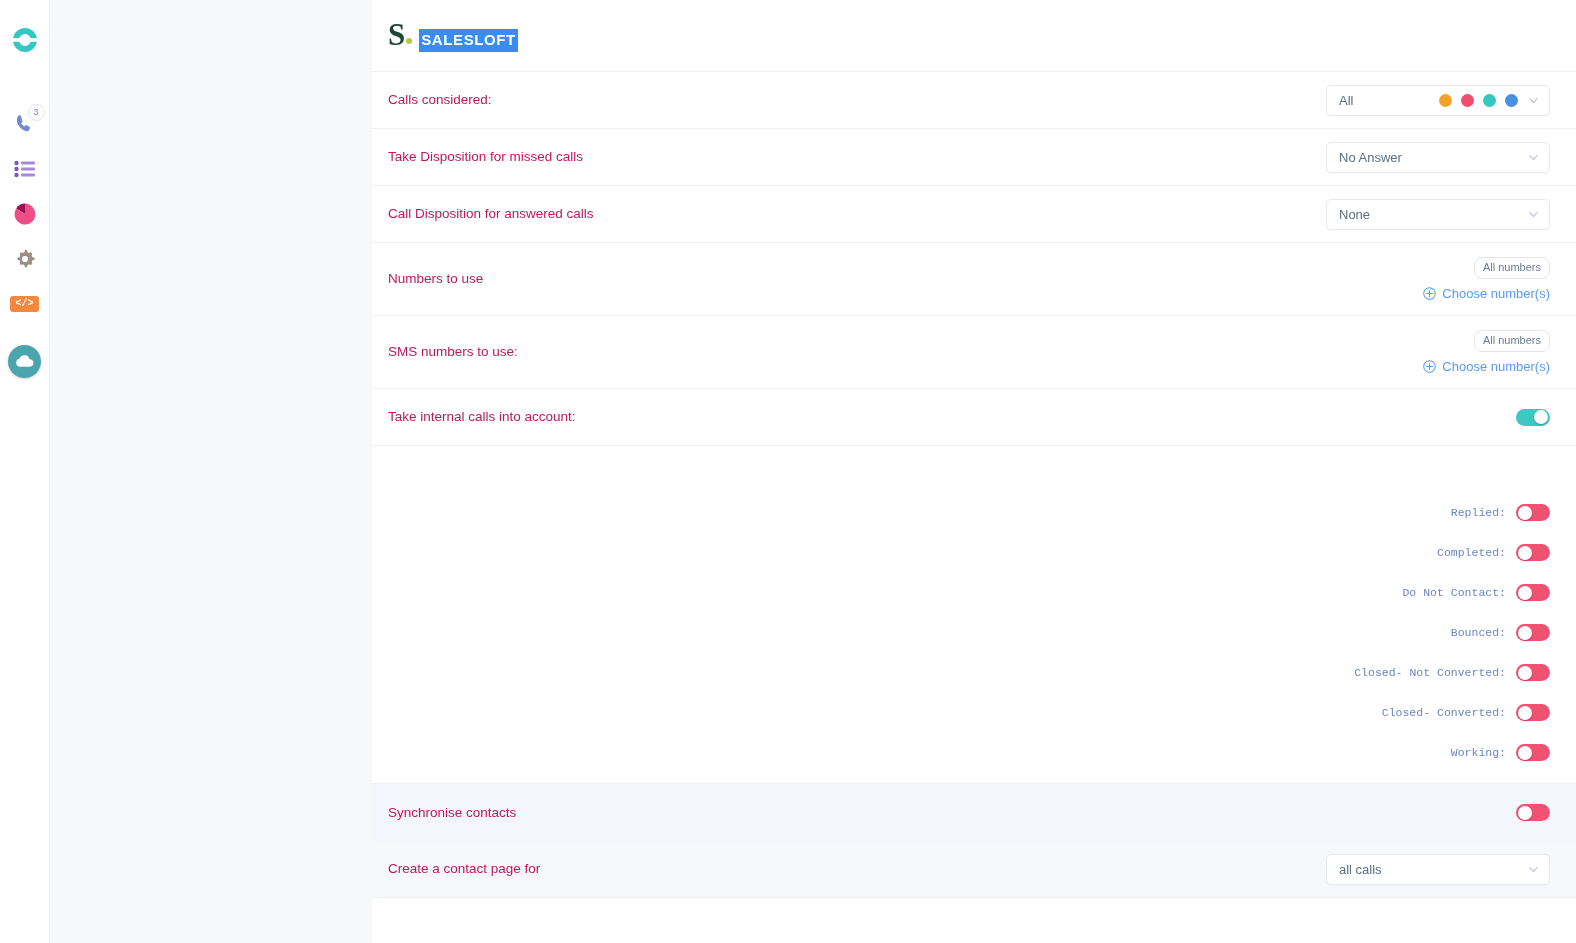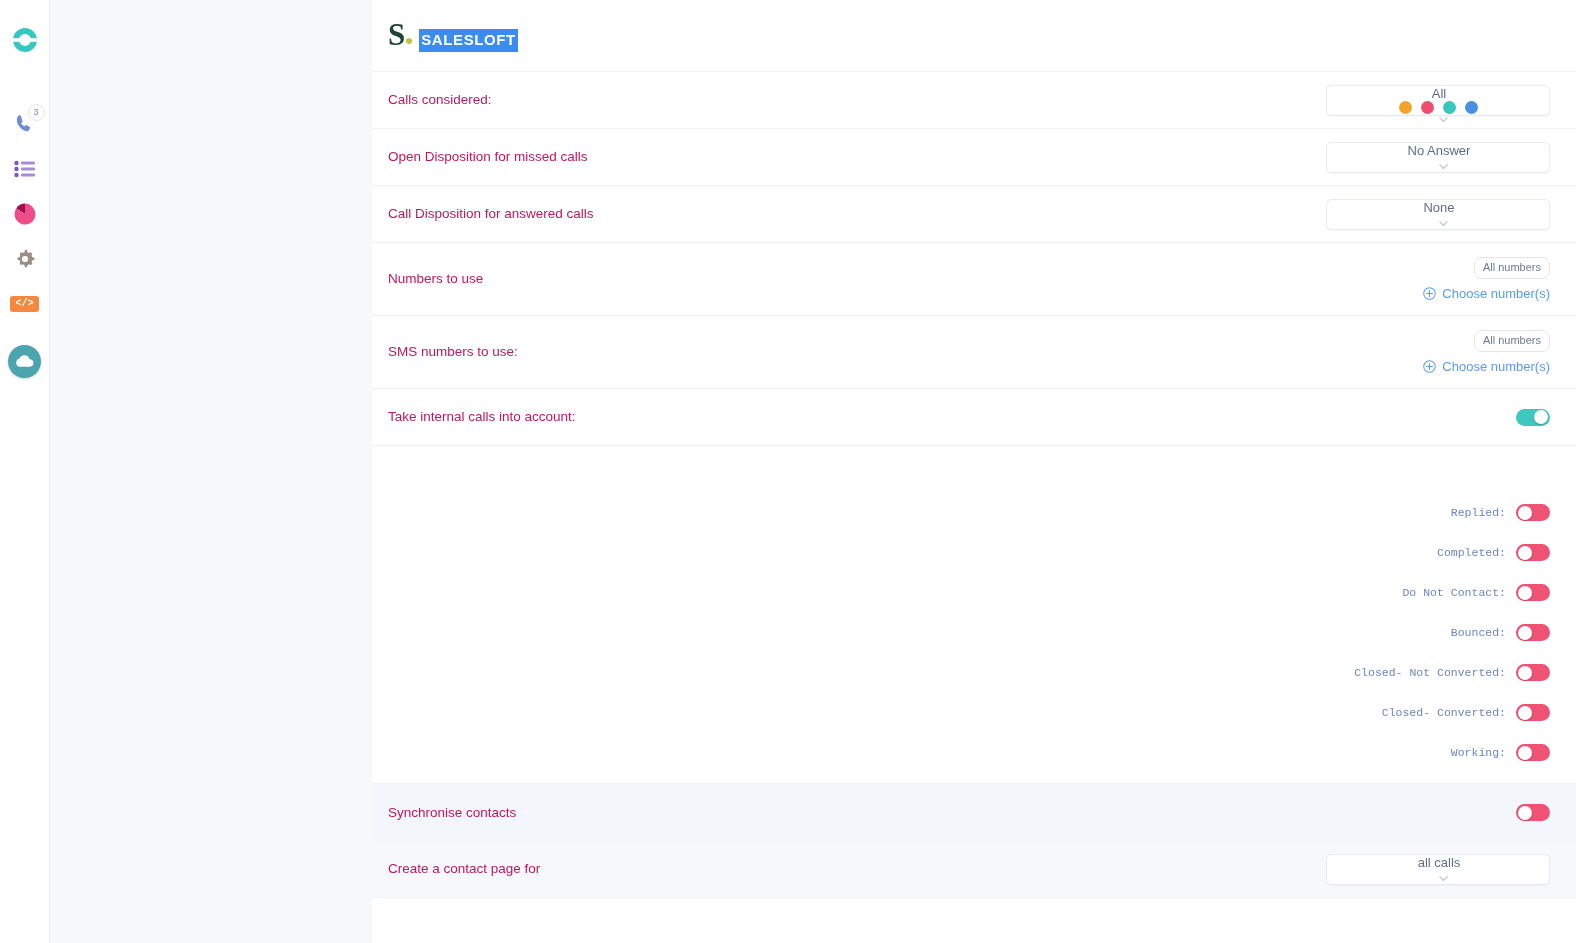--- a/index.html
+++ b/index.html
@@ -170,21 +170,20 @@
     border: 1px solid #e7eaef;
     border-radius: 5px;
     background: #ffffff;
     display: flex;
     align-items: center;
     padding: 0 10px 0 12px;
     font-size: 13px;
     color: #5d6f85;
     cursor: pointer;
     box-shadow: 0 1px 1px rgba(30,40,60,0.03);
-    flex-direction: column;
   }
   .select .sel-text { flex: 0 0 auto; }
   .select .sel-spacer { flex: 1 1 auto; }
   .chev {
     width: 11px; height: 11px;
     flex: 0 0 auto;
     margin-left: 8px;
     opacity: 0.55;
   }
   .dots { display: flex; align-items: center; gap: 9px; margin-right: 2px; }
@@ -364,21 +363,21 @@
           <span class="dot" style="background:#36c7bf"></span>
           <span class="dot" style="background:#4a90e2"></span>
         </span>
         <svg class="chev" viewBox="0 0 12 12">
           <path d="M2 4 L6 8.2 L10 4" stroke="#8b98ab" stroke-width="1.3" fill="none" stroke-linecap="round"></path>
         </svg>
       </div>
     </div>
 
     <div class="row" style="height:57px;align-items:center;">
-      <span class="label">Open Disposition for missed calls</span>
+      <span class="label">Take Disposition for missed calls</span>
       <div class="select">
         <span class="sel-text">No Answer</span>
         <span class="sel-spacer"></span>
         <svg class="chev" viewBox="0 0 12 12">
           <path d="M2 4 L6 8.2 L10 4" stroke="#8b98ab" stroke-width="1.3" fill="none" stroke-linecap="round"></path>
         </svg>
       </div>
     </div>
 
     <div class="row" style="height:57px;align-items:center;">

